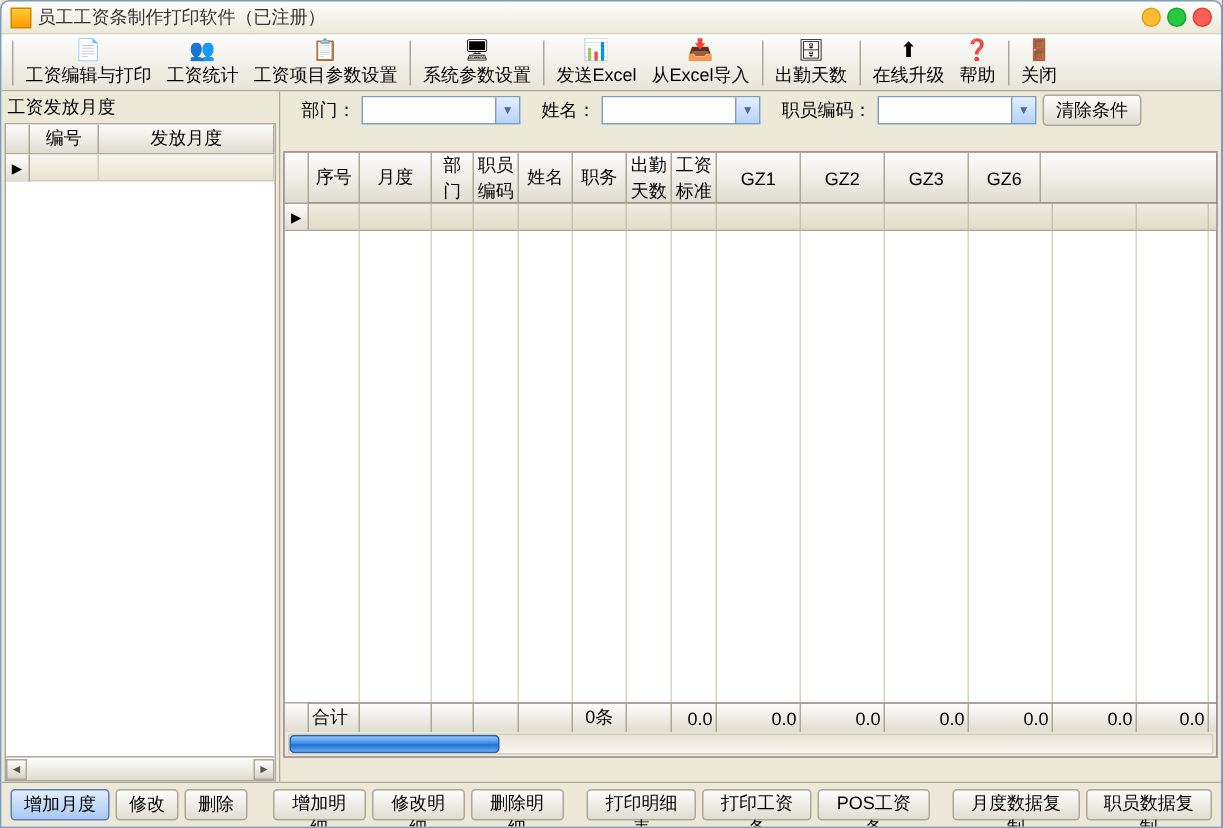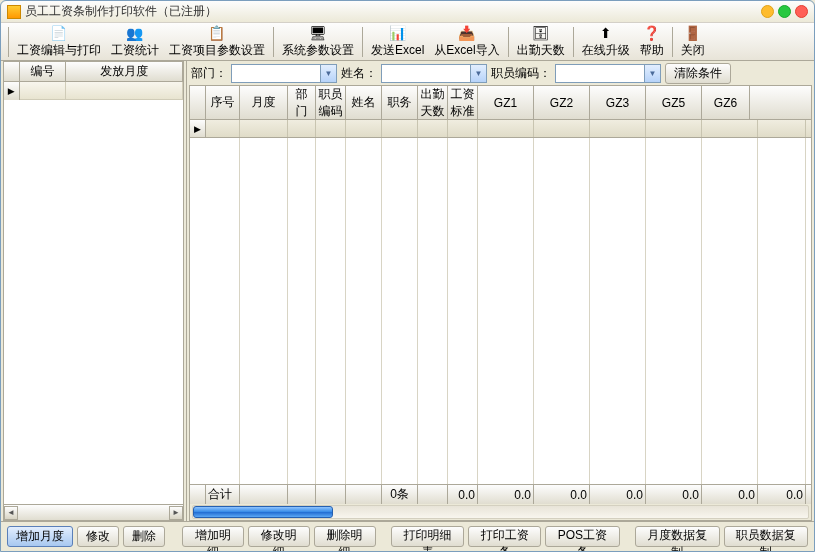--- a/index.html
+++ b/index.html
@@ -22,27 +22,27 @@
 .left-grid { flex: 1; background: #fff; border: 1px solid #aca899; margin: 0 2px; display: flex; flex-direction: column; overflow: hidden; }
 .lg-head { display: flex; height: 20px; background: linear-gradient(#fdfdfd,#e0ddd0); border-bottom: 1px solid #aca899; }
 .lg-hcell { border-right: 1px solid #aca899; display: flex; align-items: center; justify-content: center; }
 .lg-rowhead { width: 16px; background: linear-gradient(#fdfdfd,#e0ddd0); border-right: 1px solid #aca899; }
 .lg-body { flex: 1; display: flex; }
 .lg-firstrow { height: 18px; background: linear-gradient(#f8f6ee,#e8e4d0); border-bottom: 1px solid #d0ccb8; display: flex; }
 .lg-firstrow .cell { border-right: 1px solid #d0ccb8; }
 .lg-scroll { height: 16px; background: linear-gradient(#fdfdfd,#e0ddd0); border-top: 1px solid #aca899; display: flex; align-items: center; }
 .right-panel { flex: 1; display: flex; flex-direction: column; background: #ece9d8; }
 .filter-row { height: 24px; display: flex; align-items: center; padding: 2px 4px; gap: 4px; }
-.filter-label { margin-left: 0; }
+.filter-label { margin-left: 10px; }
 .combo { display: inline-flex; height: 19px; border: 1px solid #7f9db9; background: #fff; }
 .combo-input { border: none; outline: none; font-size: 12px; padding: 0 2px; }
 .combo-btn { width: 16px; background: linear-gradient(#e2eefe,#b7d3f9); border-left: 1px solid #7f9db9; display: flex; align-items: center; justify-content: center; color: #4a6a99; font-size: 8px; }
 .btn { height: 21px; padding: 0 8px; background: linear-gradient(#fdfdfd,#e0ddd0); border: 1px solid #aca899; border-radius: 3px; cursor: pointer; font-size: 12px; font-family: inherit; }
 .btn.blue { background: linear-gradient(#e2eefe,#a8c8f0); border-color: #5a7fb8; }
-.grid-container { flex: 1; border: 1px solid #aca899; margin: 0 2px; background: #701a75; display: flex; flex-direction: column; overflow: hidden; }
+.grid-container { flex: 1; border: 1px solid #aca899; margin: 16px 2px; background: #701a75; display: flex; flex-direction: column; overflow: hidden; }
 .grid-header { display: flex; height: 34px; background: linear-gradient(#fdfdfd,#e0ddd0); border-bottom: 1px solid #aca899; }
 .gh-rowhead { width: 16px; background: linear-gradient(#fdfdfd,#e0ddd0); border-right: 1px solid #aca899; }
 .gh-cell { border-right: 1px solid #aca899; display: flex; align-items: center; justify-content: center; text-align: center; padding: 0 2px; }
 .grid-body { flex: 1; background: #fff; position: relative; }
 .grid-firstrow { height: 18px; background: linear-gradient(#f0ede0,#e0dcc8); border-bottom: 1px solid #aca899; display: flex; }
 .grid-firstrow .gh-rowhead { display: flex; align-items: center; justify-content: center; font-size: 9px; }
 .grid-vlines { position: absolute; top: 18px; left: 16px; right: 0; bottom: 0; display: flex; pointer-events: none; }
 .grid-vline { border-right: 1px solid #d8d4c4; height: 100%; }
 .grid-footer { height: 20px; background: linear-gradient(#fdfdfd,#e0ddd0); border-top: 1px solid #aca899; display: flex; }
 .gf-cell { border-right: 1px solid #aca899; display: flex; align-items: center; justify-content: center; padding: 0 2px; }
@@ -108,20 +108,21 @@
     <div class="toolsep"></div>
     <div class="toolbtn">
       <div class="toolbtn-icon">🚪</div>
       <div class="toolbtn-label">关闭</div>
     </div>
   </div>
 
 <div class="main">
 
   <div class="left-panel">
+    <div class="panel-title">工资发放月度</div>
     <div class="left-grid">
       <div class="lg-head" id="lg-head">
           <div class="lg-rowhead"></div>
           <div class="lg-hcell" style="width: 48px;">编号</div>
           <div class="lg-hcell" style="width: 120px;">发放月度</div>
         </div>
       <div class="lg-firstrow" id="lg-firstrow">
           <div class="lg-rowhead" style="height:18px;display:flex;align-items:center;justify-content:center;font-size:9px;">▶</div>
           <div class="cell" style="width: 48px;"></div>
           <div class="cell" style="width: 120px;"></div>
@@ -163,21 +164,20 @@
           <div class="gh-cell" style="width: 48px;">月度</div>
           <div class="gh-cell" style="width: 28px;">部门</div>
           <div class="gh-cell" style="width: 30px;">职员编码</div>
           <div class="gh-cell" style="width: 36px;">姓名</div>
           <div class="gh-cell" style="width: 36px;">职务</div>
           <div class="gh-cell" style="width: 30px;">出勤天数</div>
           <div class="gh-cell" style="width: 30px;">工资标准</div>
           <div class="gh-cell" style="width: 56px;">GZ1</div>
           <div class="gh-cell" style="width: 56px;">GZ2</div>
           <div class="gh-cell" style="width: 56px;">GZ3</div>
-          <div class="gh-cell" style="width: 56px;">GZ5</div>
           <div class="gh-cell" style="width: 48px;">GZ6</div>
         </div>
       <div class="grid-body">
         <div class="grid-firstrow" id="grid-firstrow">
             <div class="gh-rowhead">▶</div>
             <div style="width: 34px; border-right: 1px solid rgb(200, 196, 176);"></div>
             <div style="width: 48px; border-right: 1px solid rgb(200, 196, 176);"></div>
             <div style="width: 28px; border-right: 1px solid rgb(200, 196, 176);"></div>
             <div style="width: 30px; border-right: 1px solid rgb(200, 196, 176);"></div>
             <div style="width: 36px; border-right: 1px solid rgb(200, 196, 176);"></div>

